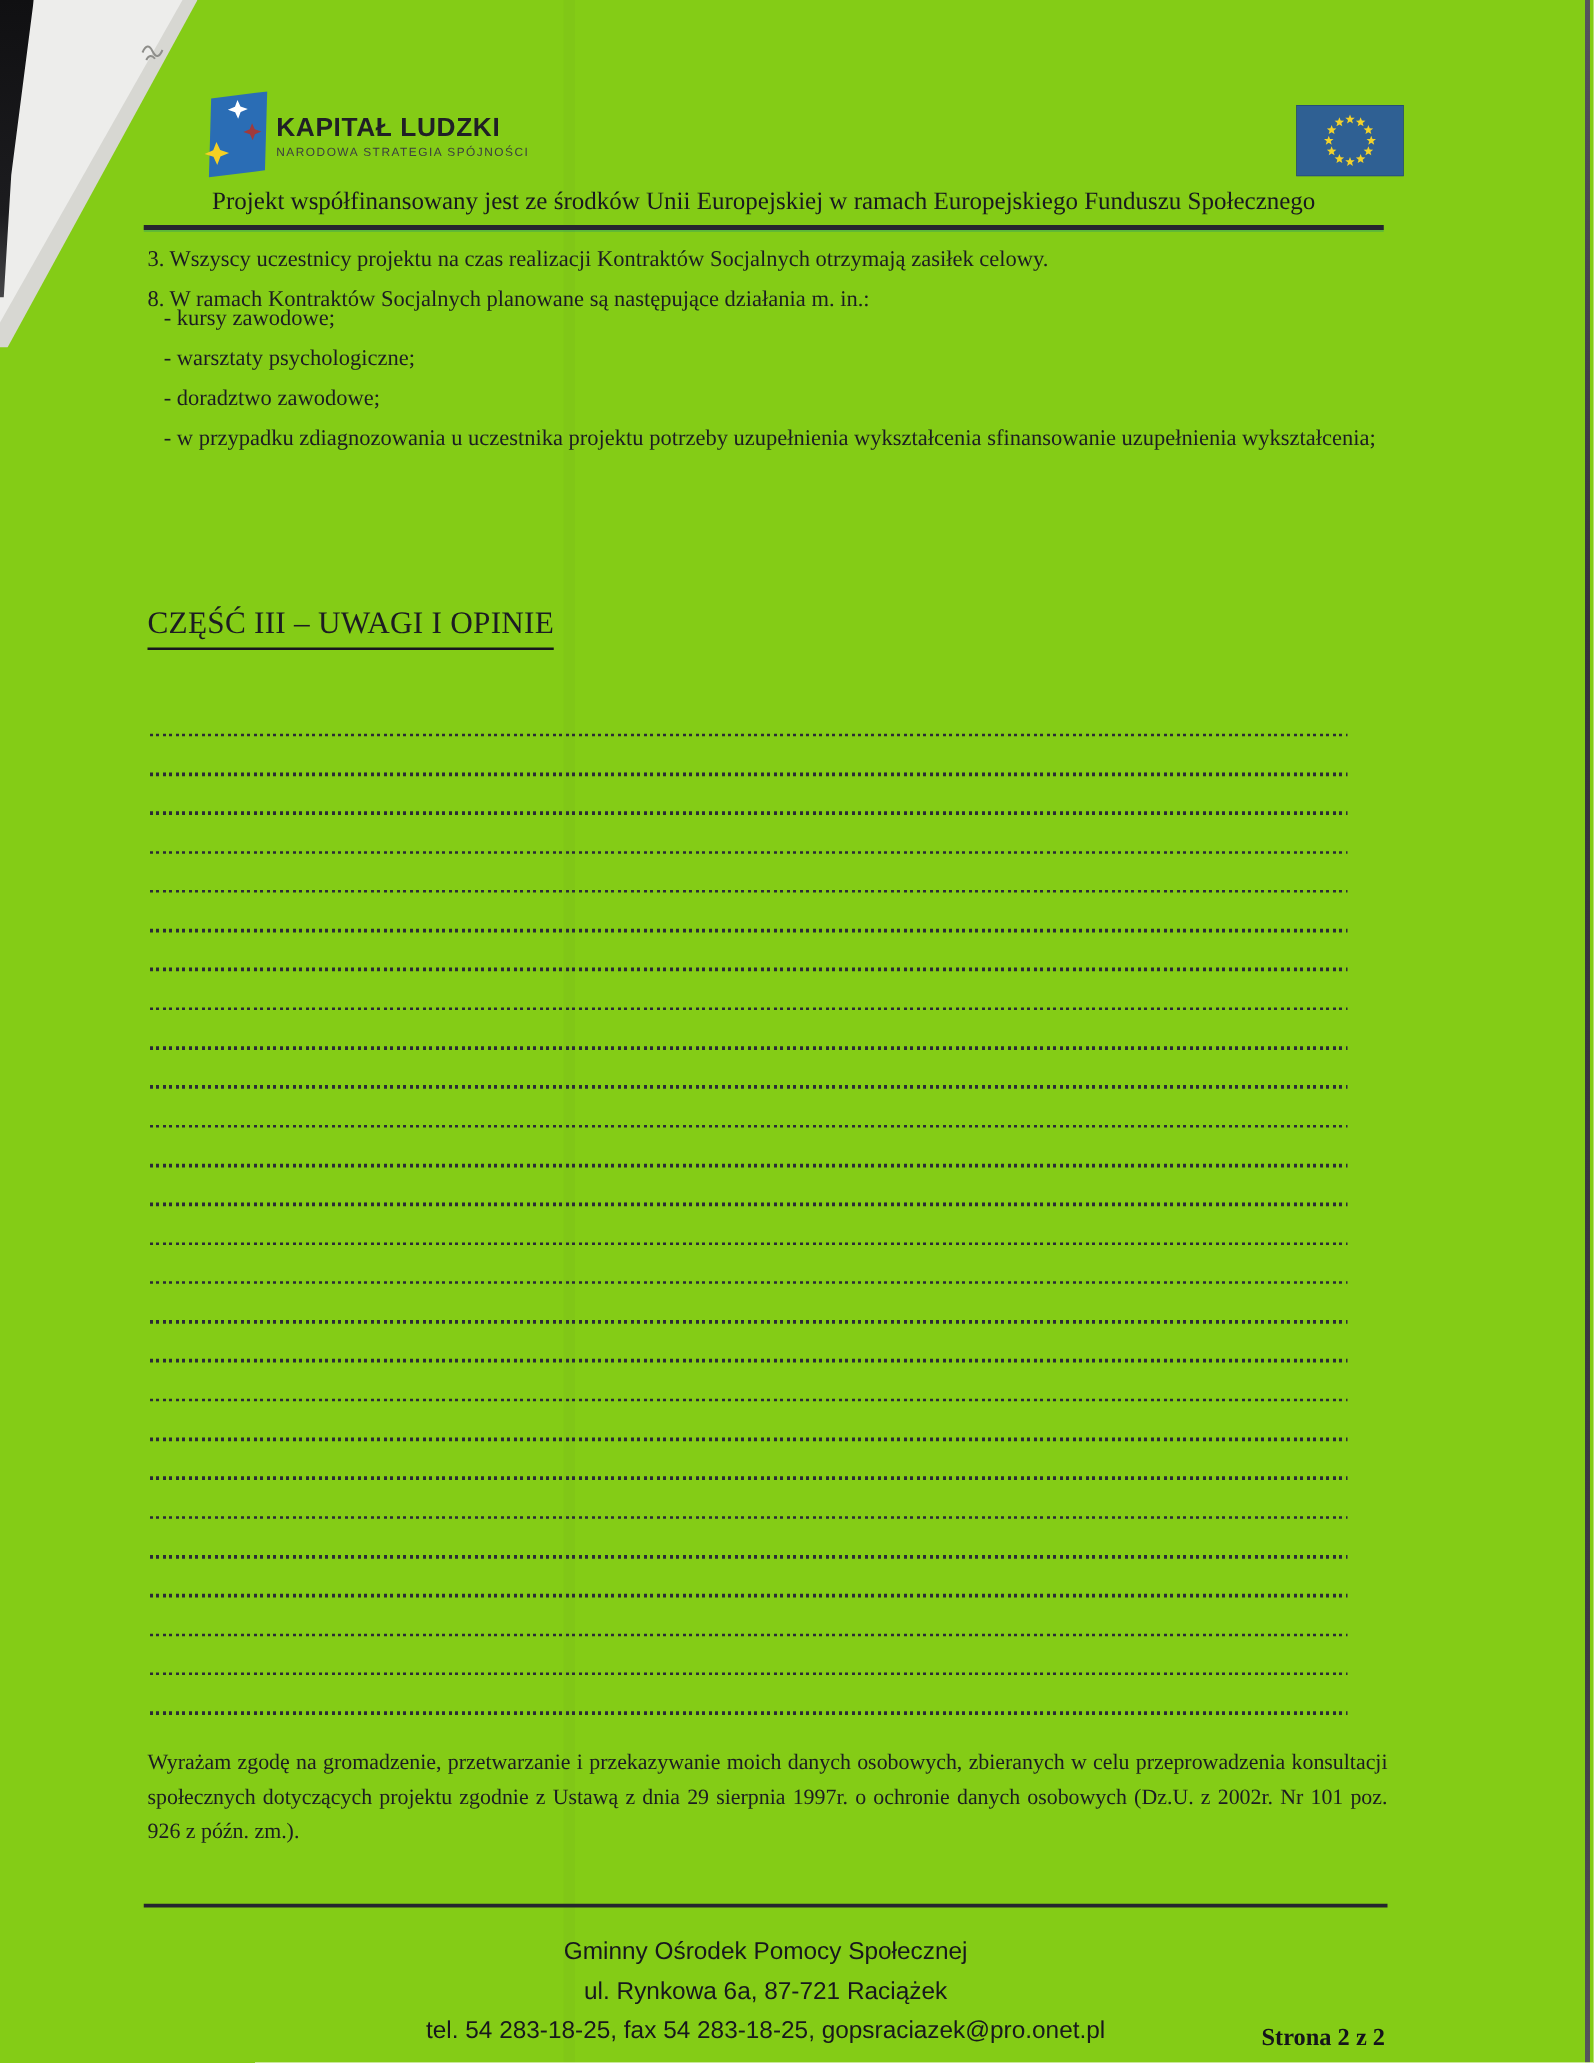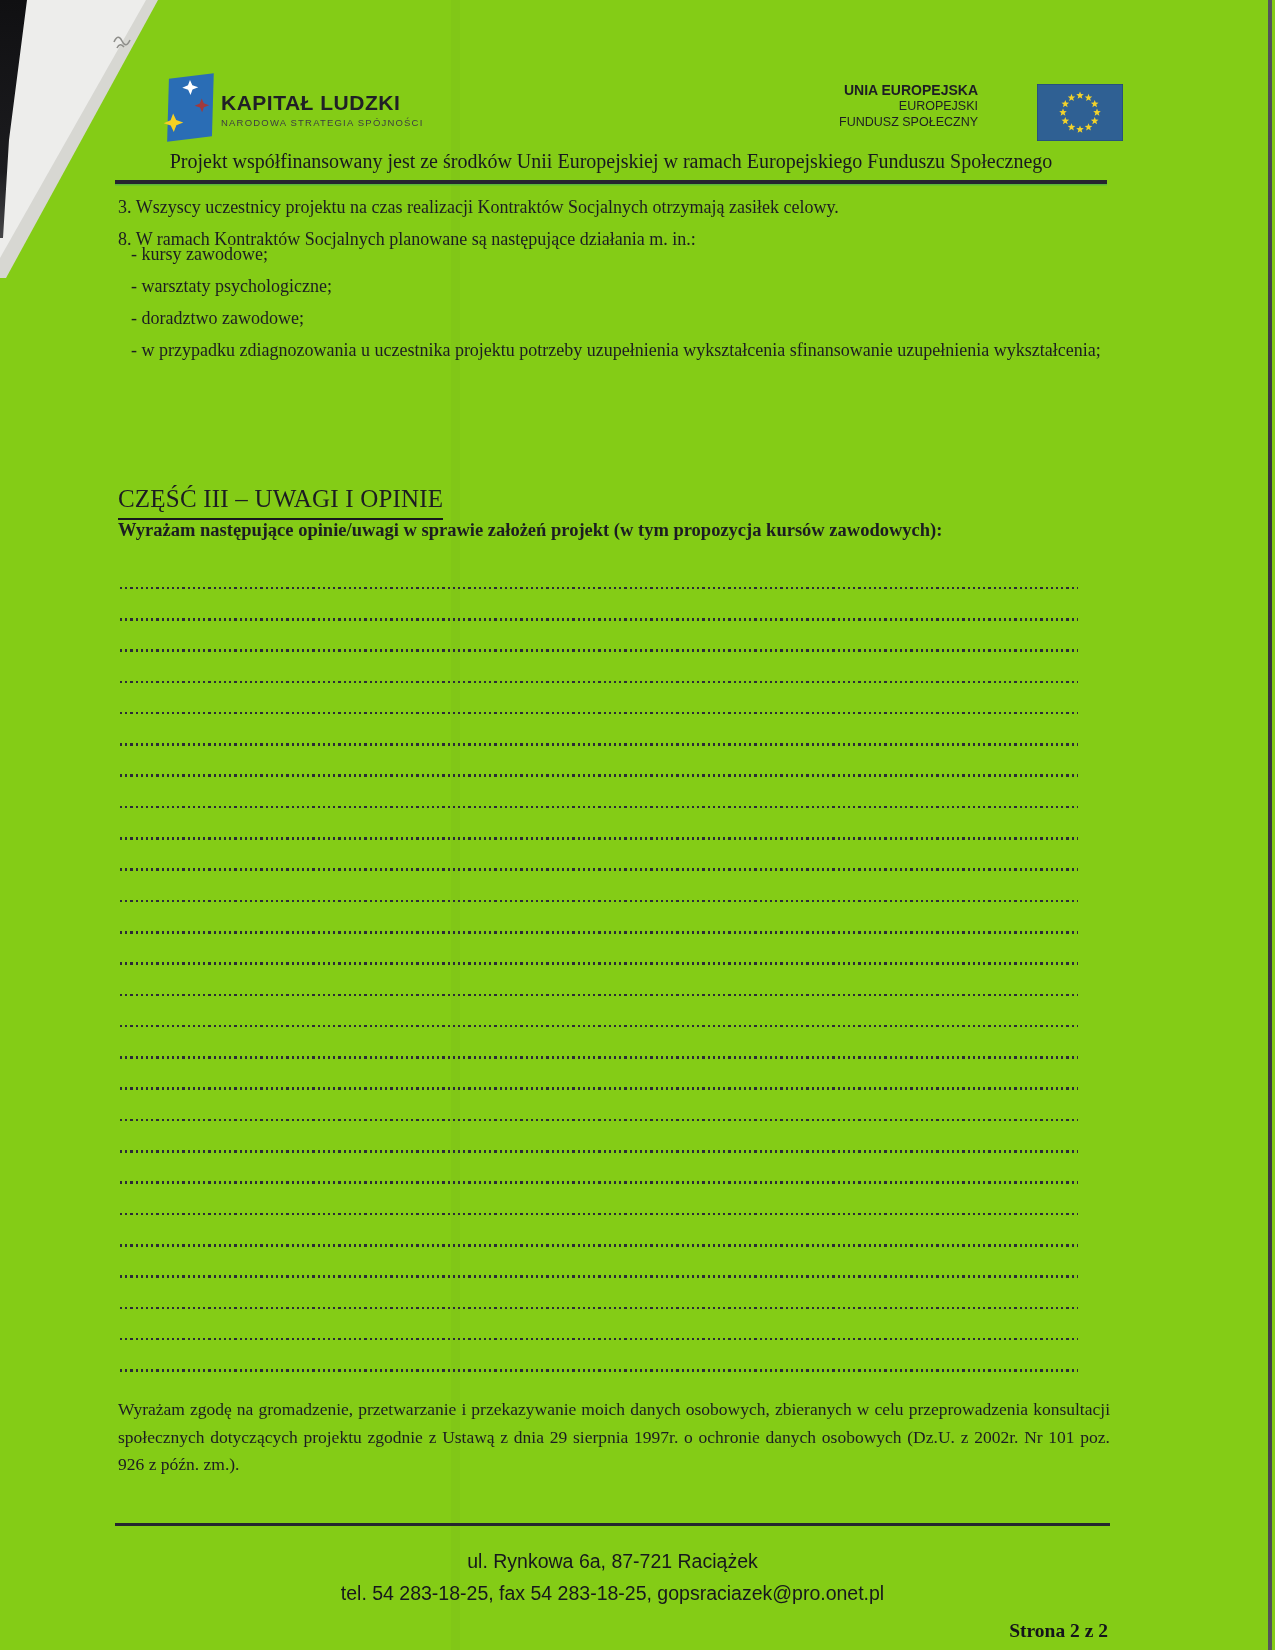--- a/index.html
+++ b/index.html
@@ -81,25 +81,20 @@
       <path d="M29,7 l2.2,5.3 5.8,2.2 -5.8,2.2 -2.2,5.3 -2.2,-5.3 -5.8,-2.2 5.8,-2.2 Z" fill="#ffffff"></path>
       <path d="M40,26 l2,4.8 5.2,2 -5.2,2 -2,4.8 -2,-4.8 -5.2,-2 5.2,-2 Z" fill="#a03a3c"></path>
       <path d="M11,40 l2.8,6.6 7,2.6 -7,2.6 -2.8,6.6 -2.8,-6.6 -7,-2.6 7,-2.6 Z" fill="#f6d023"></path>
     </g>
   </svg>
   <div class="kl-text">
     <div class="kl-title">KAPITAŁ LUDZKI</div>
     <div class="kl-sub">NARODOWA STRATEGIA SPÓJNOŚCI</div>
   </div>
 
-  <div class="eu-text">
-    <div class="eu-line1">UNIA EUROPEJSKA</div>
-    <div class="eu-line2">EUROPEJSKI</div>
-    <div class="eu-line3">FUNDUSZ SPOŁECZNY</div>
-  </div>
   <svg class="eu-flag" width="86" height="57" viewBox="0 0 86 57">
     <rect x="0" y="0" width="86" height="57" fill="#2f6093" stroke="#204468" stroke-width="1"></rect>
     <g id="eu-stars" fill="#f3d22b">
         <polygon points="0,-4 1.0,-1.38 3.8,-1.24 1.62,0.53 2.35,3.24 0,1.7 -2.35,3.24 -1.62,0.53 -3.8,-1.24 -1.0,-1.38" transform="translate(60.0 28.5)"></polygon>
         <polygon points="0,-4 1.0,-1.38 3.8,-1.24 1.62,0.53 2.35,3.24 0,1.7 -2.35,3.24 -1.62,0.53 -3.8,-1.24 -1.0,-1.38" transform="translate(57.7 37.0)"></polygon>
         <polygon points="0,-4 1.0,-1.38 3.8,-1.24 1.62,0.53 2.35,3.24 0,1.7 -2.35,3.24 -1.62,0.53 -3.8,-1.24 -1.0,-1.38" transform="translate(51.5 43.2)"></polygon>
         <polygon points="0,-4 1.0,-1.38 3.8,-1.24 1.62,0.53 2.35,3.24 0,1.7 -2.35,3.24 -1.62,0.53 -3.8,-1.24 -1.0,-1.38" transform="translate(43.0 45.5)"></polygon>
         <polygon points="0,-4 1.0,-1.38 3.8,-1.24 1.62,0.53 2.35,3.24 0,1.7 -2.35,3.24 -1.62,0.53 -3.8,-1.24 -1.0,-1.38" transform="translate(34.5 43.2)"></polygon>
         <polygon points="0,-4 1.0,-1.38 3.8,-1.24 1.62,0.53 2.35,3.24 0,1.7 -2.35,3.24 -1.62,0.53 -3.8,-1.24 -1.0,-1.38" transform="translate(28.3 37.0)"></polygon>
         <polygon points="0,-4 1.0,-1.38 3.8,-1.24 1.62,0.53 2.35,3.24 0,1.7 -2.35,3.24 -1.62,0.53 -3.8,-1.24 -1.0,-1.38" transform="translate(26.0 28.5)"></polygon>
@@ -118,21 +113,20 @@
   <div id="item4" class="numbered">8. W ramach Kontraktów Socjalnych planowane są następujące działania m. in.:</div>
 
   <div class="bullets">
     <p>- kursy zawodowe;</p>
     <p>- warsztaty psychologiczne;</p>
     <p>- doradztwo zawodowe;</p>
     <p class="justified">- w przypadku zdiagnozowania u uczestnika projektu potrzeby uzupełnienia wykształcenia sfinansowanie uzupełnienia wykształcenia;</p>
   </div>
 
   <div class="section-heading">CZĘŚĆ III – UWAGI I OPINIE</div>
-  <div class="opinion-prompt">Wyrażam następujące opinie/uwagi w sprawie założeń projekt (w tym propozycja kursów zawodowych):</div>
 
   <div class="answer-lines">
       <div class="dotline"></div>
       <div class="dotline"></div>
       <div class="dotline"></div>
       <div class="dotline"></div>
       <div class="dotline"></div>
       <div class="dotline"></div>
       <div class="dotline"></div>
       <div class="dotline"></div>
@@ -153,18 +147,19 @@
       <div class="dotline"></div>
       <div class="dotline"></div>
       <div class="dotline"></div>
       <div class="dotline"></div>
     </div>
 
   <div class="consent">Wyrażam zgodę na gromadzenie, przetwarzanie i przekazywanie moich danych osobowych, zbieranych w celu przeprowadzenia konsultacji społecznych dotyczących projektu zgodnie z Ustawą z dnia 29 sierpnia 1997r. o ochronie danych osobowych (Dz.U. z 2002r. Nr 101 poz. 926 z późn. zm.).</div>
 
   <div class="footer-rule"></div>
   <div class="footer-block">
+    <div>Gminny Ośrodek Pomocy Społecznej</div>
     <div>ul. Rynkowa 6a, 87-721 Raciążek</div>
     <div>tel. 54 283-18-25, fax 54 283-18-25, gopsraciazek@pro.onet.pl</div>
   </div>
   <div class="page-label">Strona 2 z 2</div>
 
 </div>
 
 </body></html>

